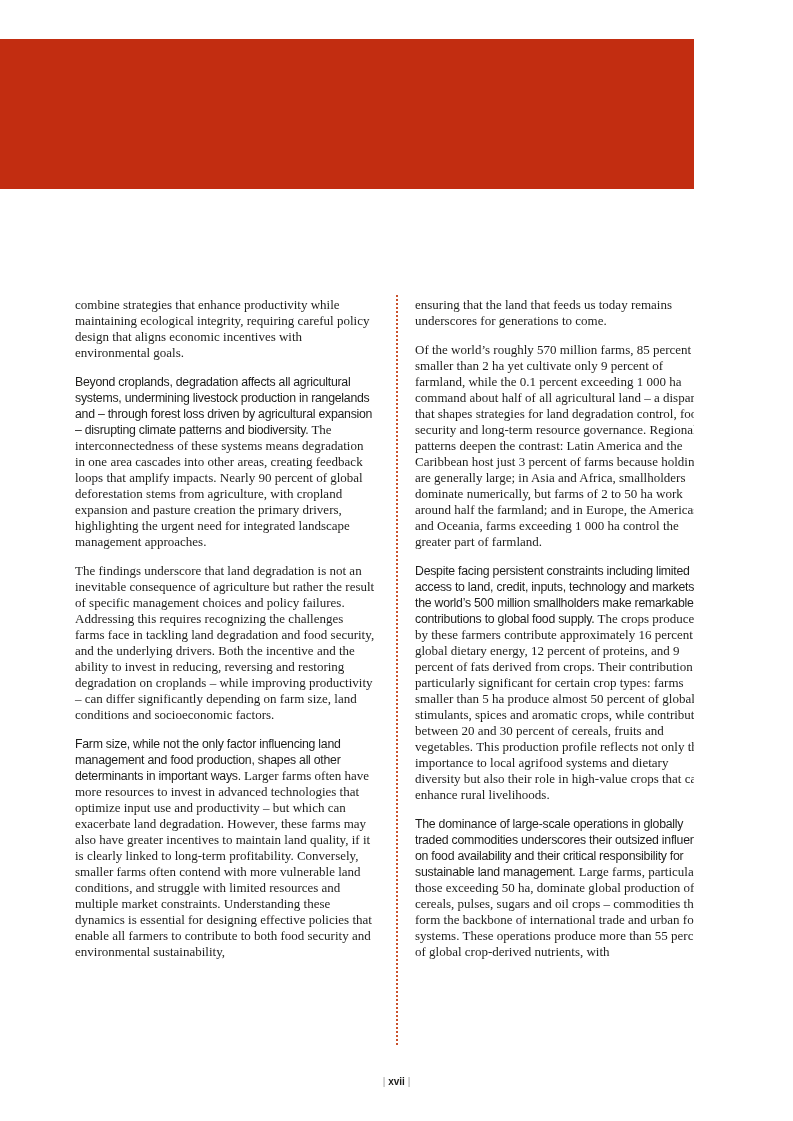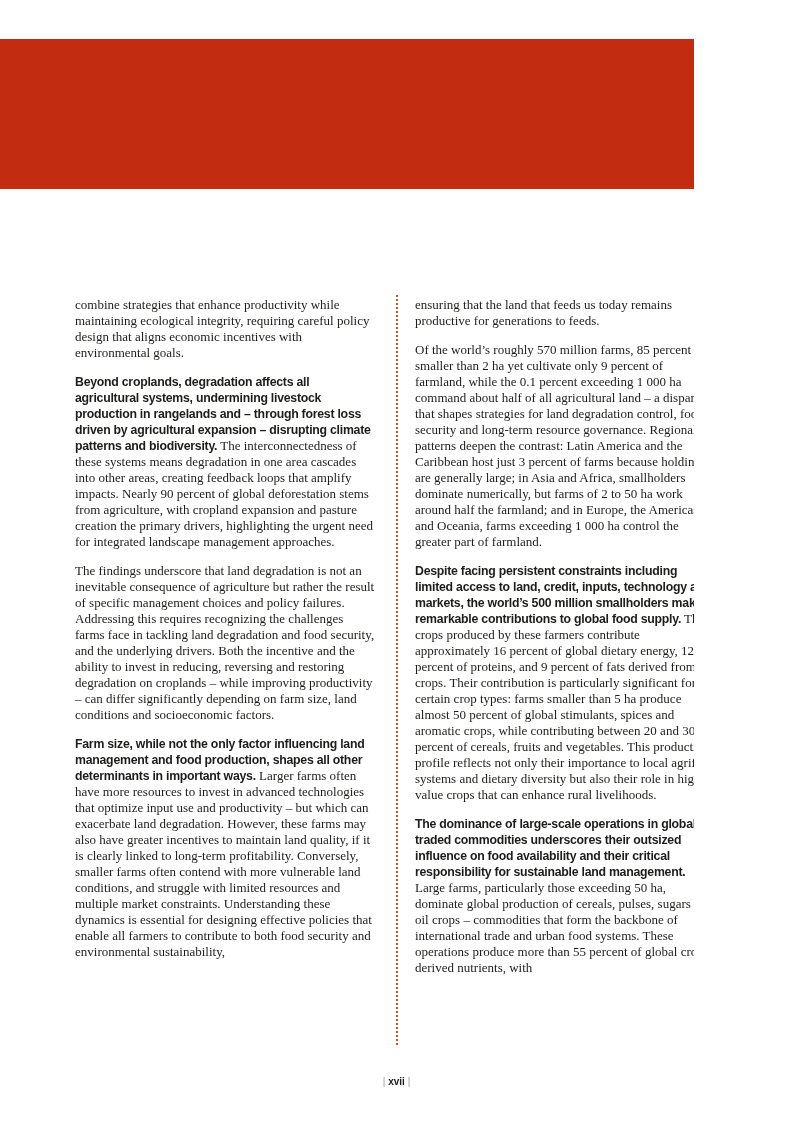--- a/index.html
+++ b/index.html
@@ -32,21 +32,21 @@
     line-height: 16px;
     color: #1d1d1b;
     text-align: left;
   }
   .col-left  { left: 75px; }
   .col-right { left: 415px; }
   .col p { margin: 0 0 13px 0; }
   .col p:last-child { margin-bottom: 0; }
   .lead {
     font-family: "Liberation Sans", sans-serif;
-    font-weight: 700;
+    font-weight: 400;
     font-size: 12.3px;
     letter-spacing: -0.25px;
   }
   .divider {
     position: absolute;
     left: 396px;
     top: -2px;
     width: 2px;
     height: 752px;
   }
@@ -71,21 +71,21 @@
 
   <main class="text-area">
     <section class="col col-left" style="color: rgb(29, 29, 27);">
         <p>combine strategies that enhance productivity while maintaining ecological integrity, requiring careful policy design that aligns economic incentives with environmental goals.</p>
         <p><strong class="lead">Beyond croplands, degradation affects all agricultural systems, undermining livestock production in rangelands and – through forest loss driven by agricultural expansion – disrupting climate patterns and biodiversity.</strong> The interconnectedness of these systems means degradation in one area cascades into other areas, creating feedback loops that amplify impacts. Nearly 90 percent of global deforestation stems from agriculture, with cropland expansion and pasture creation the primary drivers, highlighting the urgent need for integrated landscape management approaches.</p>
         <p>The findings underscore that land degradation is not an inevitable consequence of agriculture but rather the result of specific management choices and policy failures. Addressing this requires recognizing the challenges farms face in tackling land degradation and food security, and the underlying drivers. Both the incentive and the ability to invest in reducing, reversing and restoring degradation on croplands – while improving productivity – can differ significantly depending on farm size, land conditions and socioeconomic factors.</p>
         <p><strong class="lead">Farm size, while not the only factor influencing land management and food production, shapes all other determinants in important ways.</strong> Larger farms often have more resources to invest in advanced technologies that optimize input use and productivity – but which can exacerbate land degradation. However, these farms may also have greater incentives to maintain land quality, if it is clearly linked to long-term profitability. Conversely, smaller farms often contend with more vulnerable land conditions, and struggle with limited resources and multiple market constraints. Understanding these dynamics is essential for designing effective policies that enable all farmers to contribute to both food security and environmental sustainability,</p>
       </section>
     <div class="divider" style="background: repeating-linear-gradient(rgb(201, 81, 44) 0px, rgb(201, 81, 44) 1.6px, transparent 1.6px, transparent 4px);"></div>
     <section class="col col-right" style="color: rgb(29, 29, 27);">
-        <p>ensuring that the land that feeds us today remains productive for generations to feeds.</p>
+        <p>ensuring that the land that feeds us today remains underscores for generations to come.</p>
         <p>Of the world’s roughly 570 million farms, 85 percent are smaller than 2 ha yet cultivate only 9 percent of farmland, while the 0.1 percent exceeding 1&nbsp;000 ha command about half of all agricultural land – a disparity that shapes strategies for land degradation control, food security and long-term resource governance. Regional patterns deepen the contrast: Latin America and the Caribbean host just 3 percent of farms because holdings are generally large; in Asia and Africa, smallholders dominate numerically, but farms of 2 to 50 ha work around half the farmland; and in Europe, the Americas and Oceania, farms exceeding 1&nbsp;000 ha control the greater part of farmland.</p>
         <p><strong class="lead">Despite facing persistent constraints including limited access to land, credit, inputs, technology and markets, the world’s 500 million smallholders make remarkable contributions to global food supply.</strong> The crops produced by these farmers contribute approximately 16 percent of global dietary energy, 12 percent of proteins, and 9 percent of fats derived from crops. Their contribution is particularly significant for certain crop types: farms smaller than 5 ha produce almost 50 percent of global stimulants, spices and aromatic crops, while contributing between 20 and 30 percent of cereals, fruits and vegetables. This production profile reflects not only their importance to local agrifood systems and dietary diversity but also their role in high-value crops that can enhance rural livelihoods.</p>
         <p><strong class="lead">The dominance of large-scale operations in globally traded commodities underscores their outsized influence on food availability and their critical responsibility for sustainable land management.</strong> Large farms, particularly those exceeding 50 ha, dominate global production of cereals, pulses, sugars and oil crops – commodities that form the backbone of international trade and urban food systems. These operations produce more than 55 percent of global crop-derived nutrients, with</p>
       </section>
   </main>
 
   <footer class="footer">
     <span class="bar" style="color: rgb(154, 154, 154);">|</span>
     <span class="pagenum">xvii</span>
     <span class="bar" style="color: rgb(154, 154, 154);">|</span>

